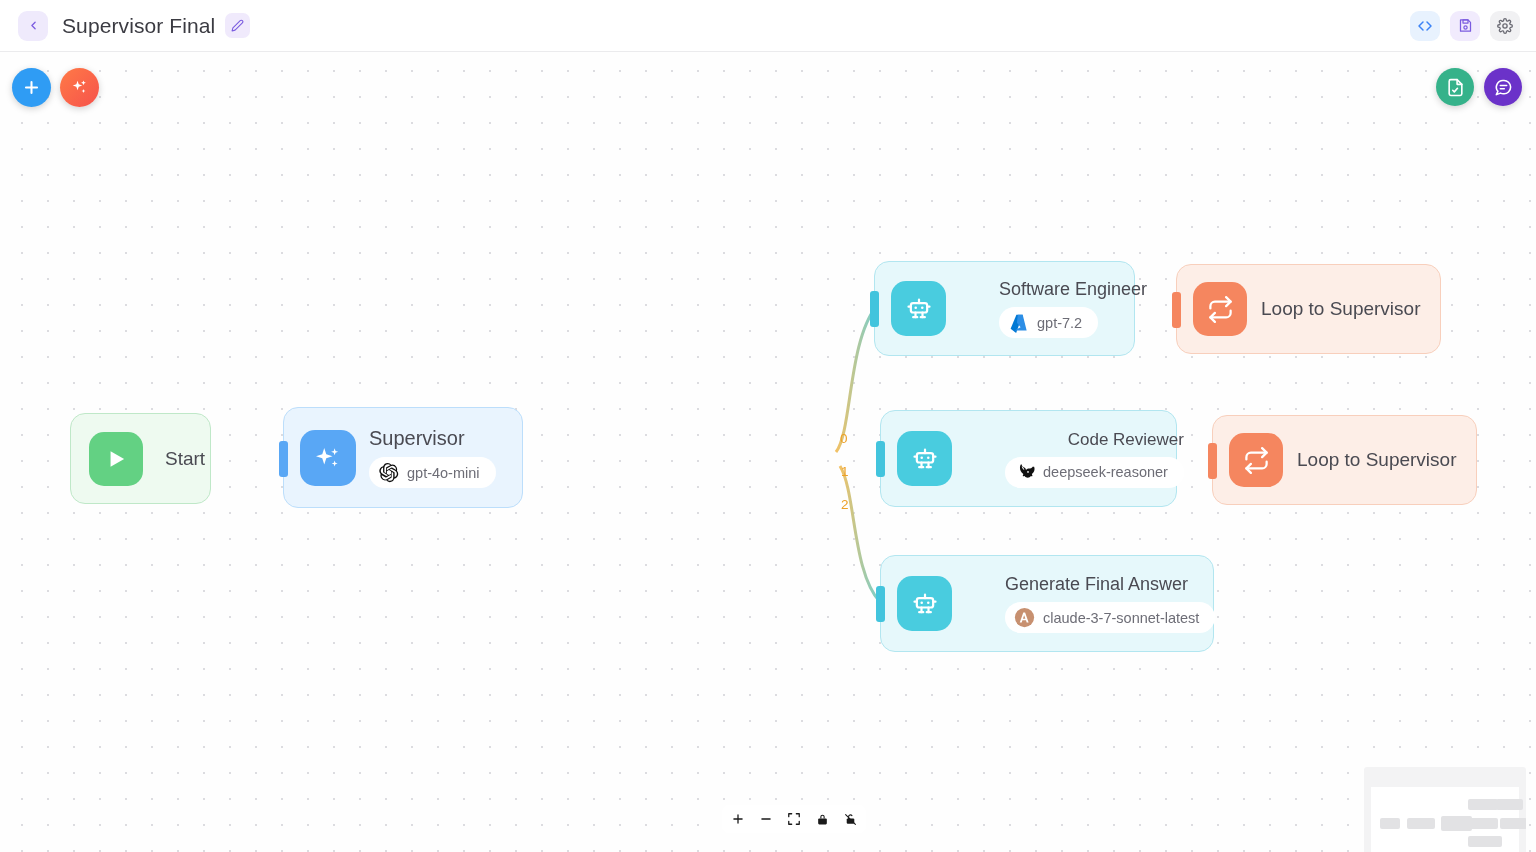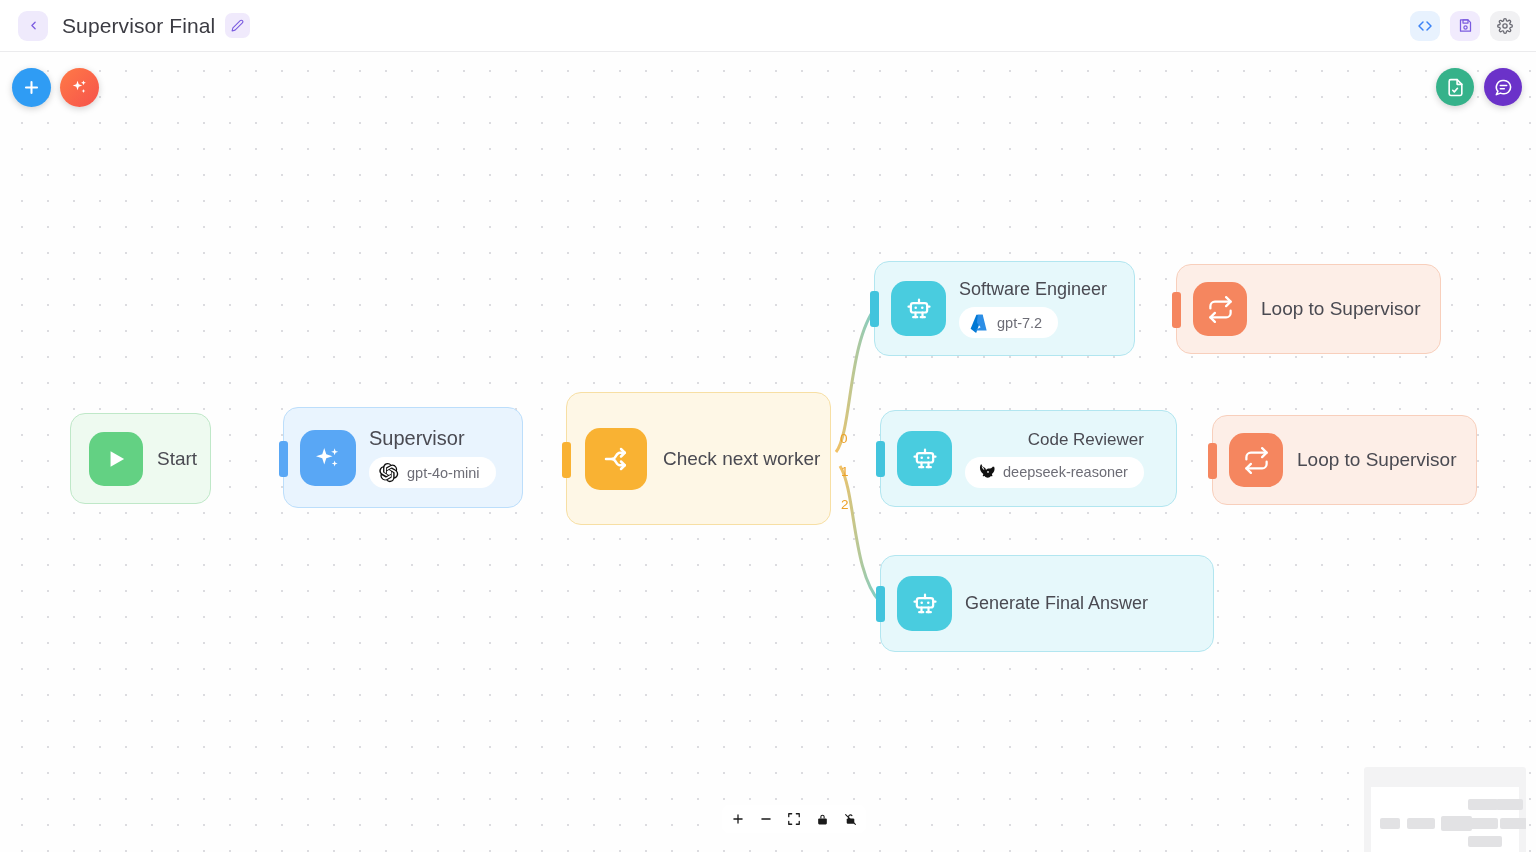--- a/index.html
+++ b/index.html
@@ -74,27 +74,27 @@
   .node-title { color:#4a4a52; white-space:nowrap; }
   .model-chip {
     margin-top:7px; background:#ffffff; border-radius:16px;
     display:flex; align-items:center; gap:8px;
     padding:5px 16px 5px 9px; align-self:flex-start;
   }
   .model-chip .chip-label { font-size:14.5px; color:#6d6d76; white-space:nowrap; }
   .chip-logo { width:21px; height:21px; flex:0 0 auto; display:block; }
 
   
-  .n-start  { background:#eefaf0; border:1.4px solid #bfe8c8; }
+  .n-start  { background:#eefaf0; border:1.4px solid #bfe8c8;gap:8px; }
   .n-start  .node-icon { background:#63d183; }
   .n-agent  { background:#e9f4fe; border:1.4px solid #bcdefb; }
   .n-agent  .node-icon { background:#59a7f5; }
   .n-cond   { background:#fef7e6; border:1.4px solid #f7dfa4; }
   .n-cond   .node-icon { background:#f9b233; }
-  .n-worker { background:#e6f8fb; border:1.4px solid #b2e6f0; }
+  .n-worker { background:#e6f8fb; border:1.4px solid #b2e6f0;gap:40px; }
   .n-worker .node-icon { background:#49ccdf; }
   .n-loop   { background:#fdeee7; border:1.4px solid #f8cfbc; }
   .n-loop   .node-icon { background:#f5865f; }
 
   
   .handle {
     position:absolute; width:9px; height:36px; border-radius:3px;
   }
   .h-cyan { background:#42c4dd; }
   .h-blue { background:#59a7f5; }
@@ -256,35 +256,20 @@
       <div class="node-title" style="font-size:20px;">Supervisor</div>
       <div class="model-chip">
         <svg class="chip-logo" viewBox="0 0 24 24" fill="#0f0f0f">
           <path d="M21.6 10.1a5.4 5.4 0 0 0-.5-4.5 5.5 5.5 0 0 0-5.9-2.6A5.4 5.4 0 0 0 11.1 1a5.5 5.5 0 0 0-5.2 3.8A5.4 5.4 0 0 0 2.3 7.4a5.5 5.5 0 0 0 .7 6.4 5.4 5.4 0 0 0 .5 4.5 5.5 5.5 0 0 0 5.9 2.6A5.4 5.4 0 0 0 13.4 23a5.5 5.5 0 0 0 5.2-3.8 5.4 5.4 0 0 0 3.6-2.6 5.5 5.5 0 0 0-.6-6.5zM13.4 21.5a4 4 0 0 1-2.6-.9l.1-.1 4.3-2.5a.7.7 0 0 0 .4-.6v-6.1l1.8 1.1v5a4.1 4.1 0 0 1-4 4.1zM4.8 17.8a4 4 0 0 1-.5-2.7l.1.1 4.3 2.5a.7.7 0 0 0 .7 0l5.3-3v2.1l-4.4 2.5a4.1 4.1 0 0 1-5.5-1.5zM3.7 8.2a4 4 0 0 1 2.1-1.8v5.1a.7.7 0 0 0 .3.6l5.2 3L9.6 16 5.2 13.5a4.1 4.1 0 0 1-1.5-5.3zm15 3.5L13.4 8.6 15.2 7.6l4.4 2.5a4.1 4.1 0 0 1-.6 7.3v-5.1a.7.7 0 0 0-.3-.6zM20.5 9l-.1-.1-4.3-2.5a.7.7 0 0 0-.7 0l-5.3 3V7.3l4.4-2.5A4.1 4.1 0 0 1 20.5 9zM9.1 12.7 7.3 11.7v-5a4.1 4.1 0 0 1 6.7-3.2l-.1.1-4.3 2.5a.7.7 0 0 0-.4.6zm1-2.1L12.5 9.2l2.4 1.4v2.8l-2.4 1.4-2.4-1.4z"></path>
         </svg>
         <span class="chip-label">gpt-4o-mini</span>
       </div>
     </div>
   </div>
 
-  <div class="node n-cond" style="left:566px; top:340px; width:265px; height:133px; padding:0 0 0 18px;">
-    <div class="handle h-orange" style="left:-5px; top:49px;"></div>
-    <div class="node-icon" style="width:62px;height:62px;">
-      <svg width="30" height="30" viewBox="0 0 24 24" fill="none" stroke="#ffffff" stroke-width="2" stroke-linecap="round" stroke-linejoin="round">
-        <path d="M4 12h5"></path>
-        <path d="M9 12c3 0 3-5 6-5h4"></path>
-        <path d="M9 12c3 0 3 5 6 5h4"></path>
-        <polyline points="16 4 19 7 16 10"></polyline>
-        <polyline points="16 14 19 17 16 20"></polyline>
-      </svg>
-    </div>
-    <div class="node-body" style="margin-left:16px;">
-      <div class="node-title" style="font-size:19px;">Check next worker</div>
-    </div>
-  </div>
 
   <div class="branch-label" style="left:840px; top:379px;">0</div>
   <div class="branch-label" style="left:841px; top:412px;">1</div>
   <div class="branch-label" style="left:841px; top:445px;">2</div>
 
   <div class="node n-worker" style="left:874px; top:209px; width:261px; height:95px; padding:0 0 0 16px;">
     <div class="handle h-cyan" style="left:-5px; top:29px;"></div>
     <div class="node-icon" style="width:55px;height:55px;">
       <svg width="28" height="28" viewBox="0 0 24 24" fill="none" stroke="#ffffff" stroke-width="1.9" stroke-linecap="round" stroke-linejoin="round">
         <rect x="5" y="7" width="14" height="8" rx="2"></rect>
@@ -349,20 +334,27 @@
         <line x1="3" y1="10" x2="5" y2="10"></line>
         <line x1="19" y1="10" x2="21" y2="10"></line>
         <line x1="9" y1="15" x2="9" y2="19"></line>
         <line x1="15" y1="15" x2="15" y2="19"></line>
         <line x1="7" y1="19" x2="10.5" y2="19"></line>
         <line x1="13.5" y1="19" x2="17" y2="19"></line>
       </svg>
     </div>
     <div class="node-body" style="margin-left:13px;">
       <div class="node-title" style="font-size:18px;">Generate Final Answer</div>
+      <div class="model-chip">
+        <svg class="chip-logo" viewBox="0 0 24 24">
+          <circle cx="12" cy="12" r="11" fill="#c79070"></circle>
+          <path d="M10.6 6.4h2.1l4 11.2h-2.2l-.8-2.4H9.6l-.8 2.4H6.6zm1 2.9-1.4 4h2.8z" fill="#ffffff"></path>
+        </svg>
+        <span class="chip-label">claude-3-7-sonnet-latest</span>
+      </div>
     </div>
   </div>
 
   <div class="node n-loop" style="left:1176px; top:212px; width:265px; height:90px; padding:0 0 0 16px;">
     <div class="handle h-salmon" style="left:-5px; top:27px;"></div>
     <div class="node-icon" style="width:54px;height:54px;">
       <svg width="27" height="27" viewBox="0 0 24 24" fill="none" stroke="#ffffff" stroke-width="2" stroke-linecap="round" stroke-linejoin="round">
         <polyline points="17 1 21 5 17 9"></polyline>
         <path d="M3 11V9a4 4 0 0 1 4-4h14"></path>
         <polyline points="7 23 3 19 7 15"></polyline>

